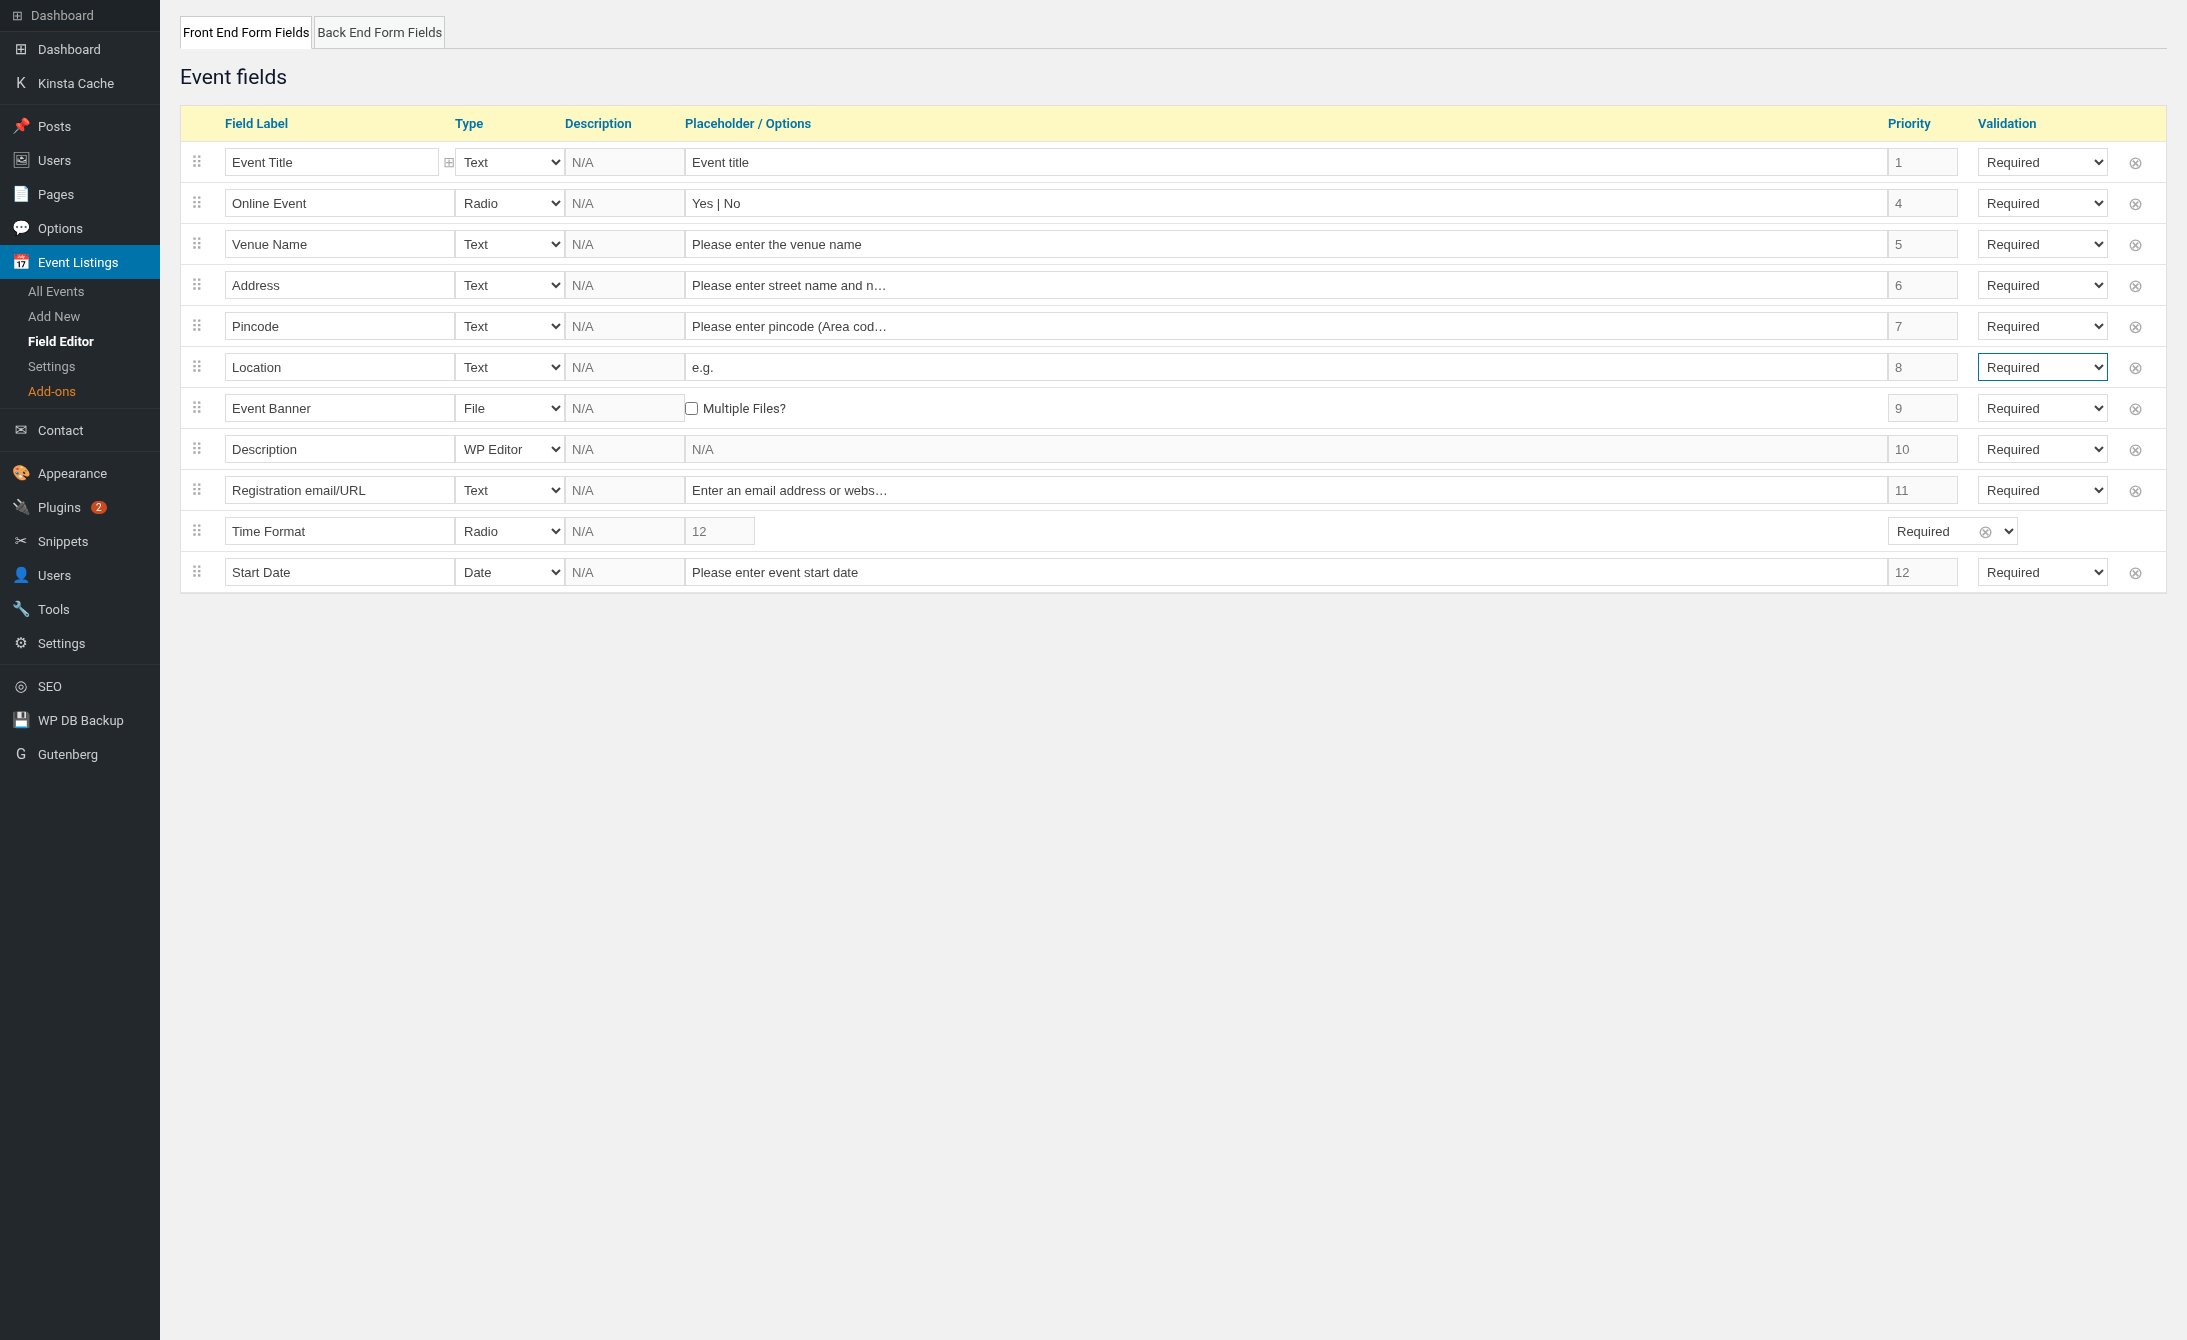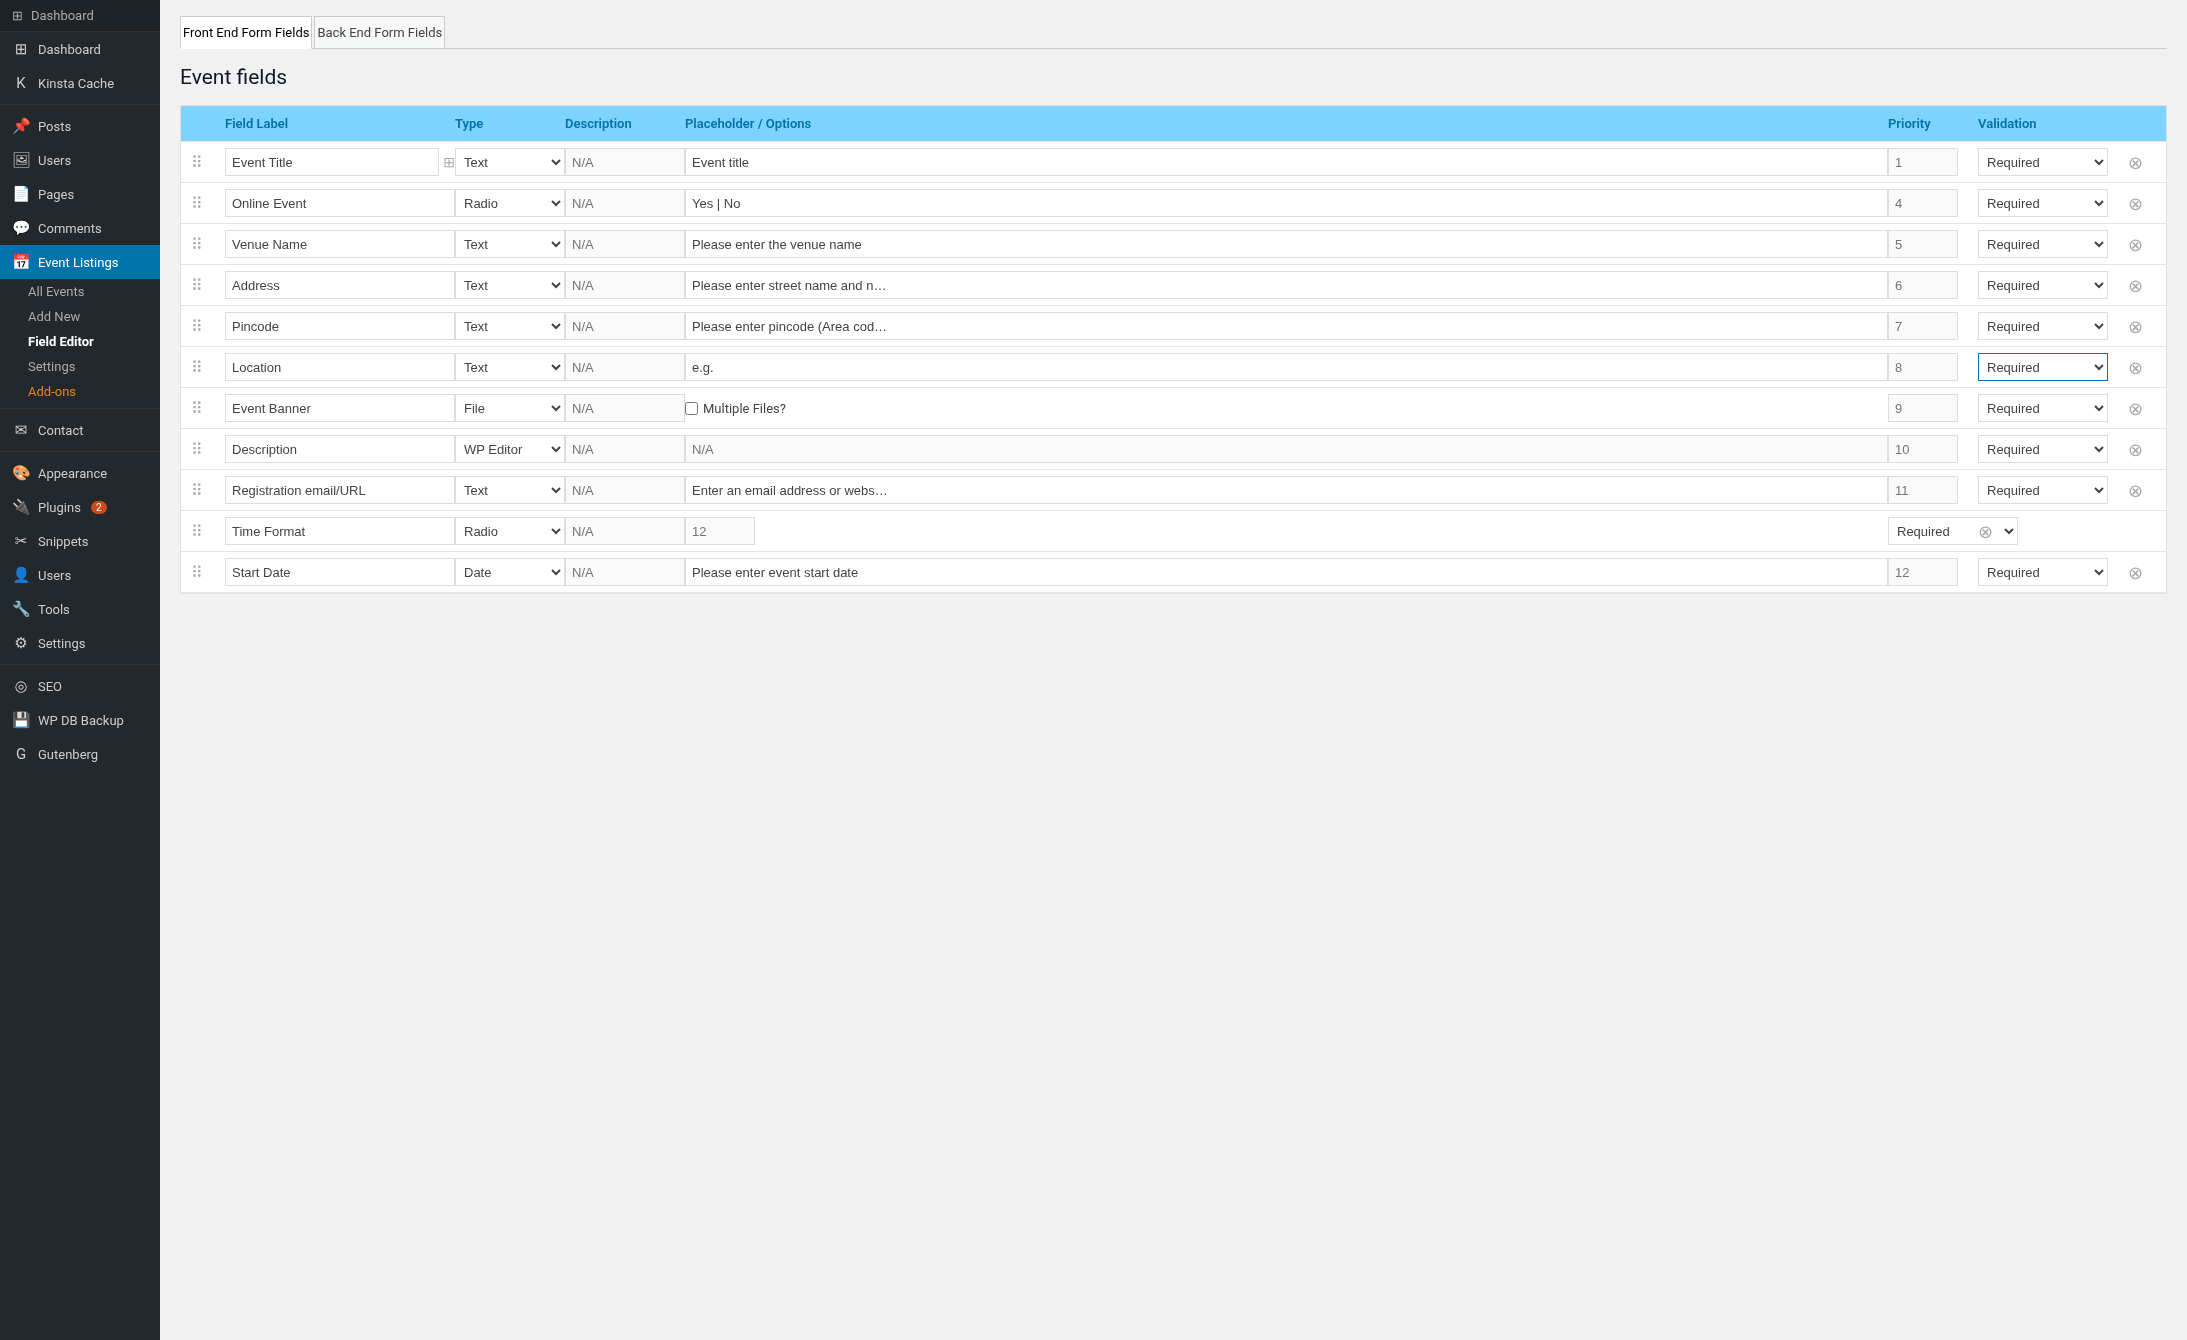--- a/index.html
+++ b/index.html
@@ -99,21 +99,21 @@
     
     .fields-table {
       background: #fff;
       border: 1px solid #e0e0e0;
       width: 100%;
     }
     .table-header {
       display: grid;
       grid-template-columns: 36px 230px 110px 120px 1fr 90px 150px 30px;
       padding: 10px 8px;
-      background: #7dd3fc;
+      background: #fef9c3;
       border-bottom: 1px solid #e5e5e5;
       color: #0073aa;
       font-weight: 600;
       font-size: 13px;
     }
     .table-row {
       display: grid;
       grid-template-columns: 36px 230px 110px 120px 1fr 90px 150px 30px;
       padding: 6px 8px;
       border-bottom: 1px solid #e5e5e5;
@@ -212,21 +212,21 @@
   <div class="sidebar-item">
     <span class="icon">🖼</span>
     <span>Users</span>
   </div>
   <div class="sidebar-item">
     <span class="icon">📄</span>
     <span>Pages</span>
   </div>
   <div class="sidebar-item">
     <span class="icon">💬</span>
-    <span>Comments</span>
+    <span>Options</span>
   </div>
   <div class="sidebar-item active">
     <span class="icon">📅</span>
     <span>Event Listings</span>
   </div>
 
   <div class="sidebar-sub">All Events</div>
   <div class="sidebar-sub">Add New</div>
   <div class="sidebar-sub bold">Field Editor</div>
   <div class="sidebar-sub">Settings</div>

